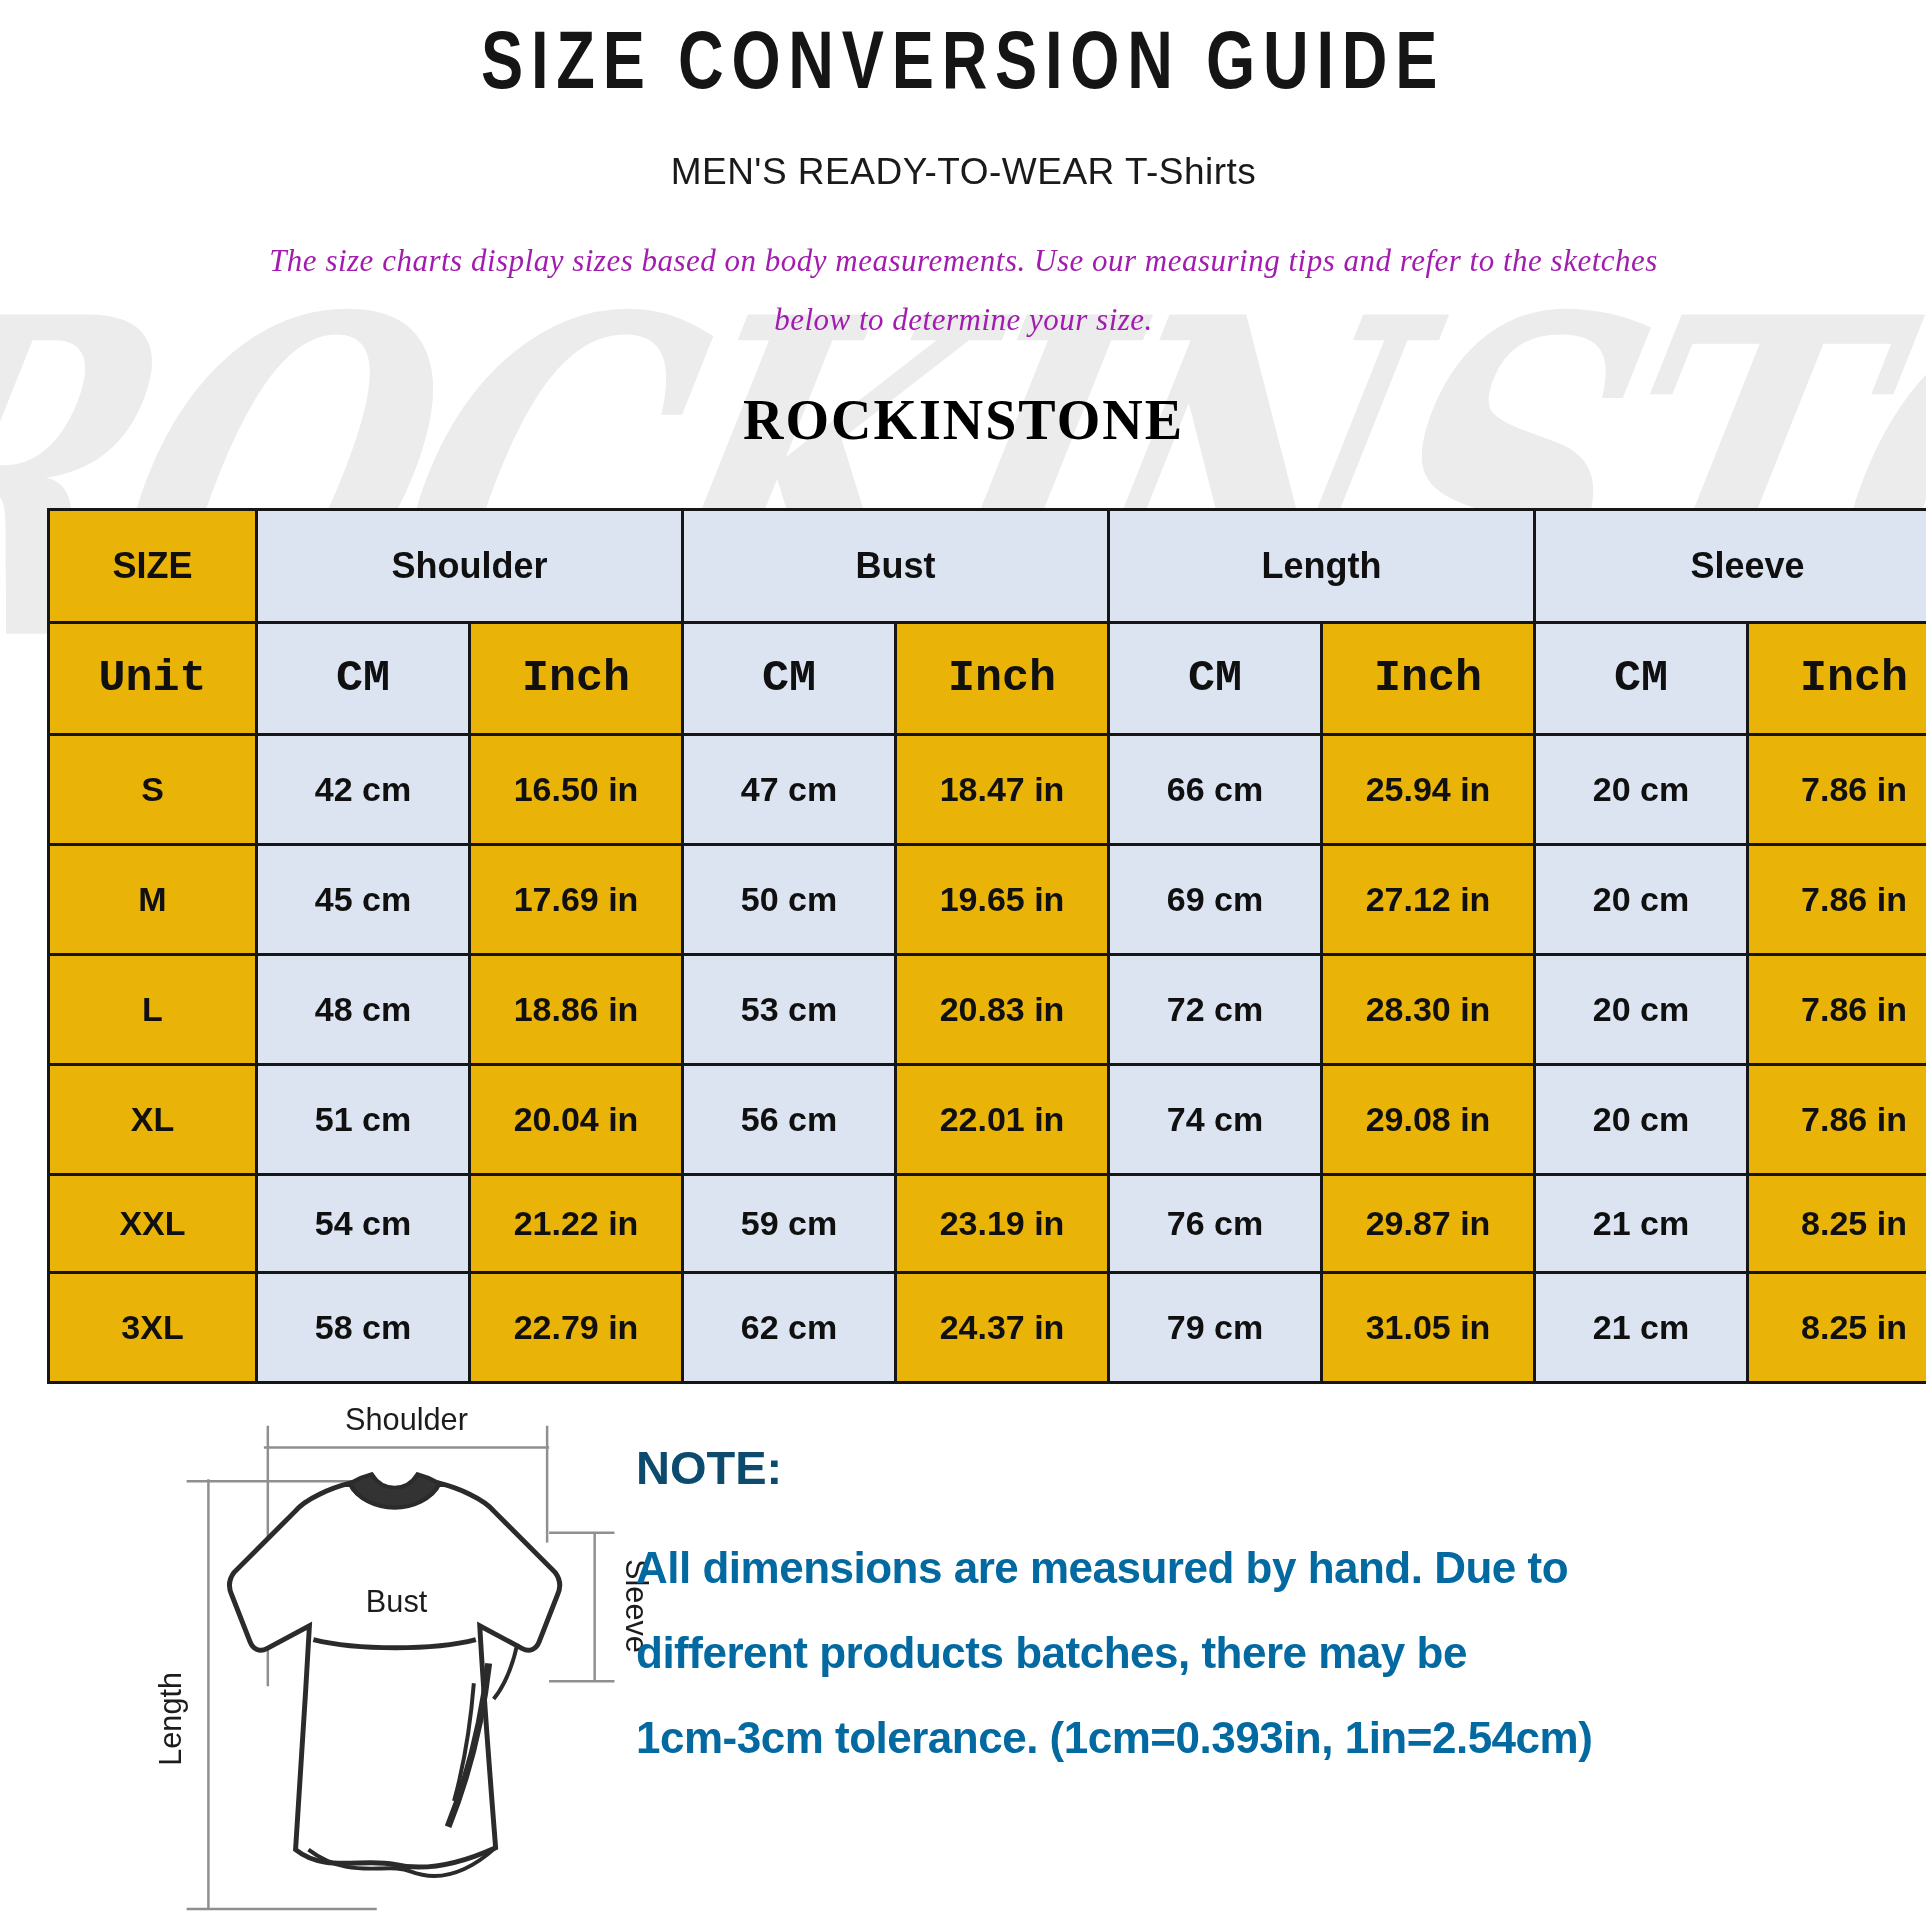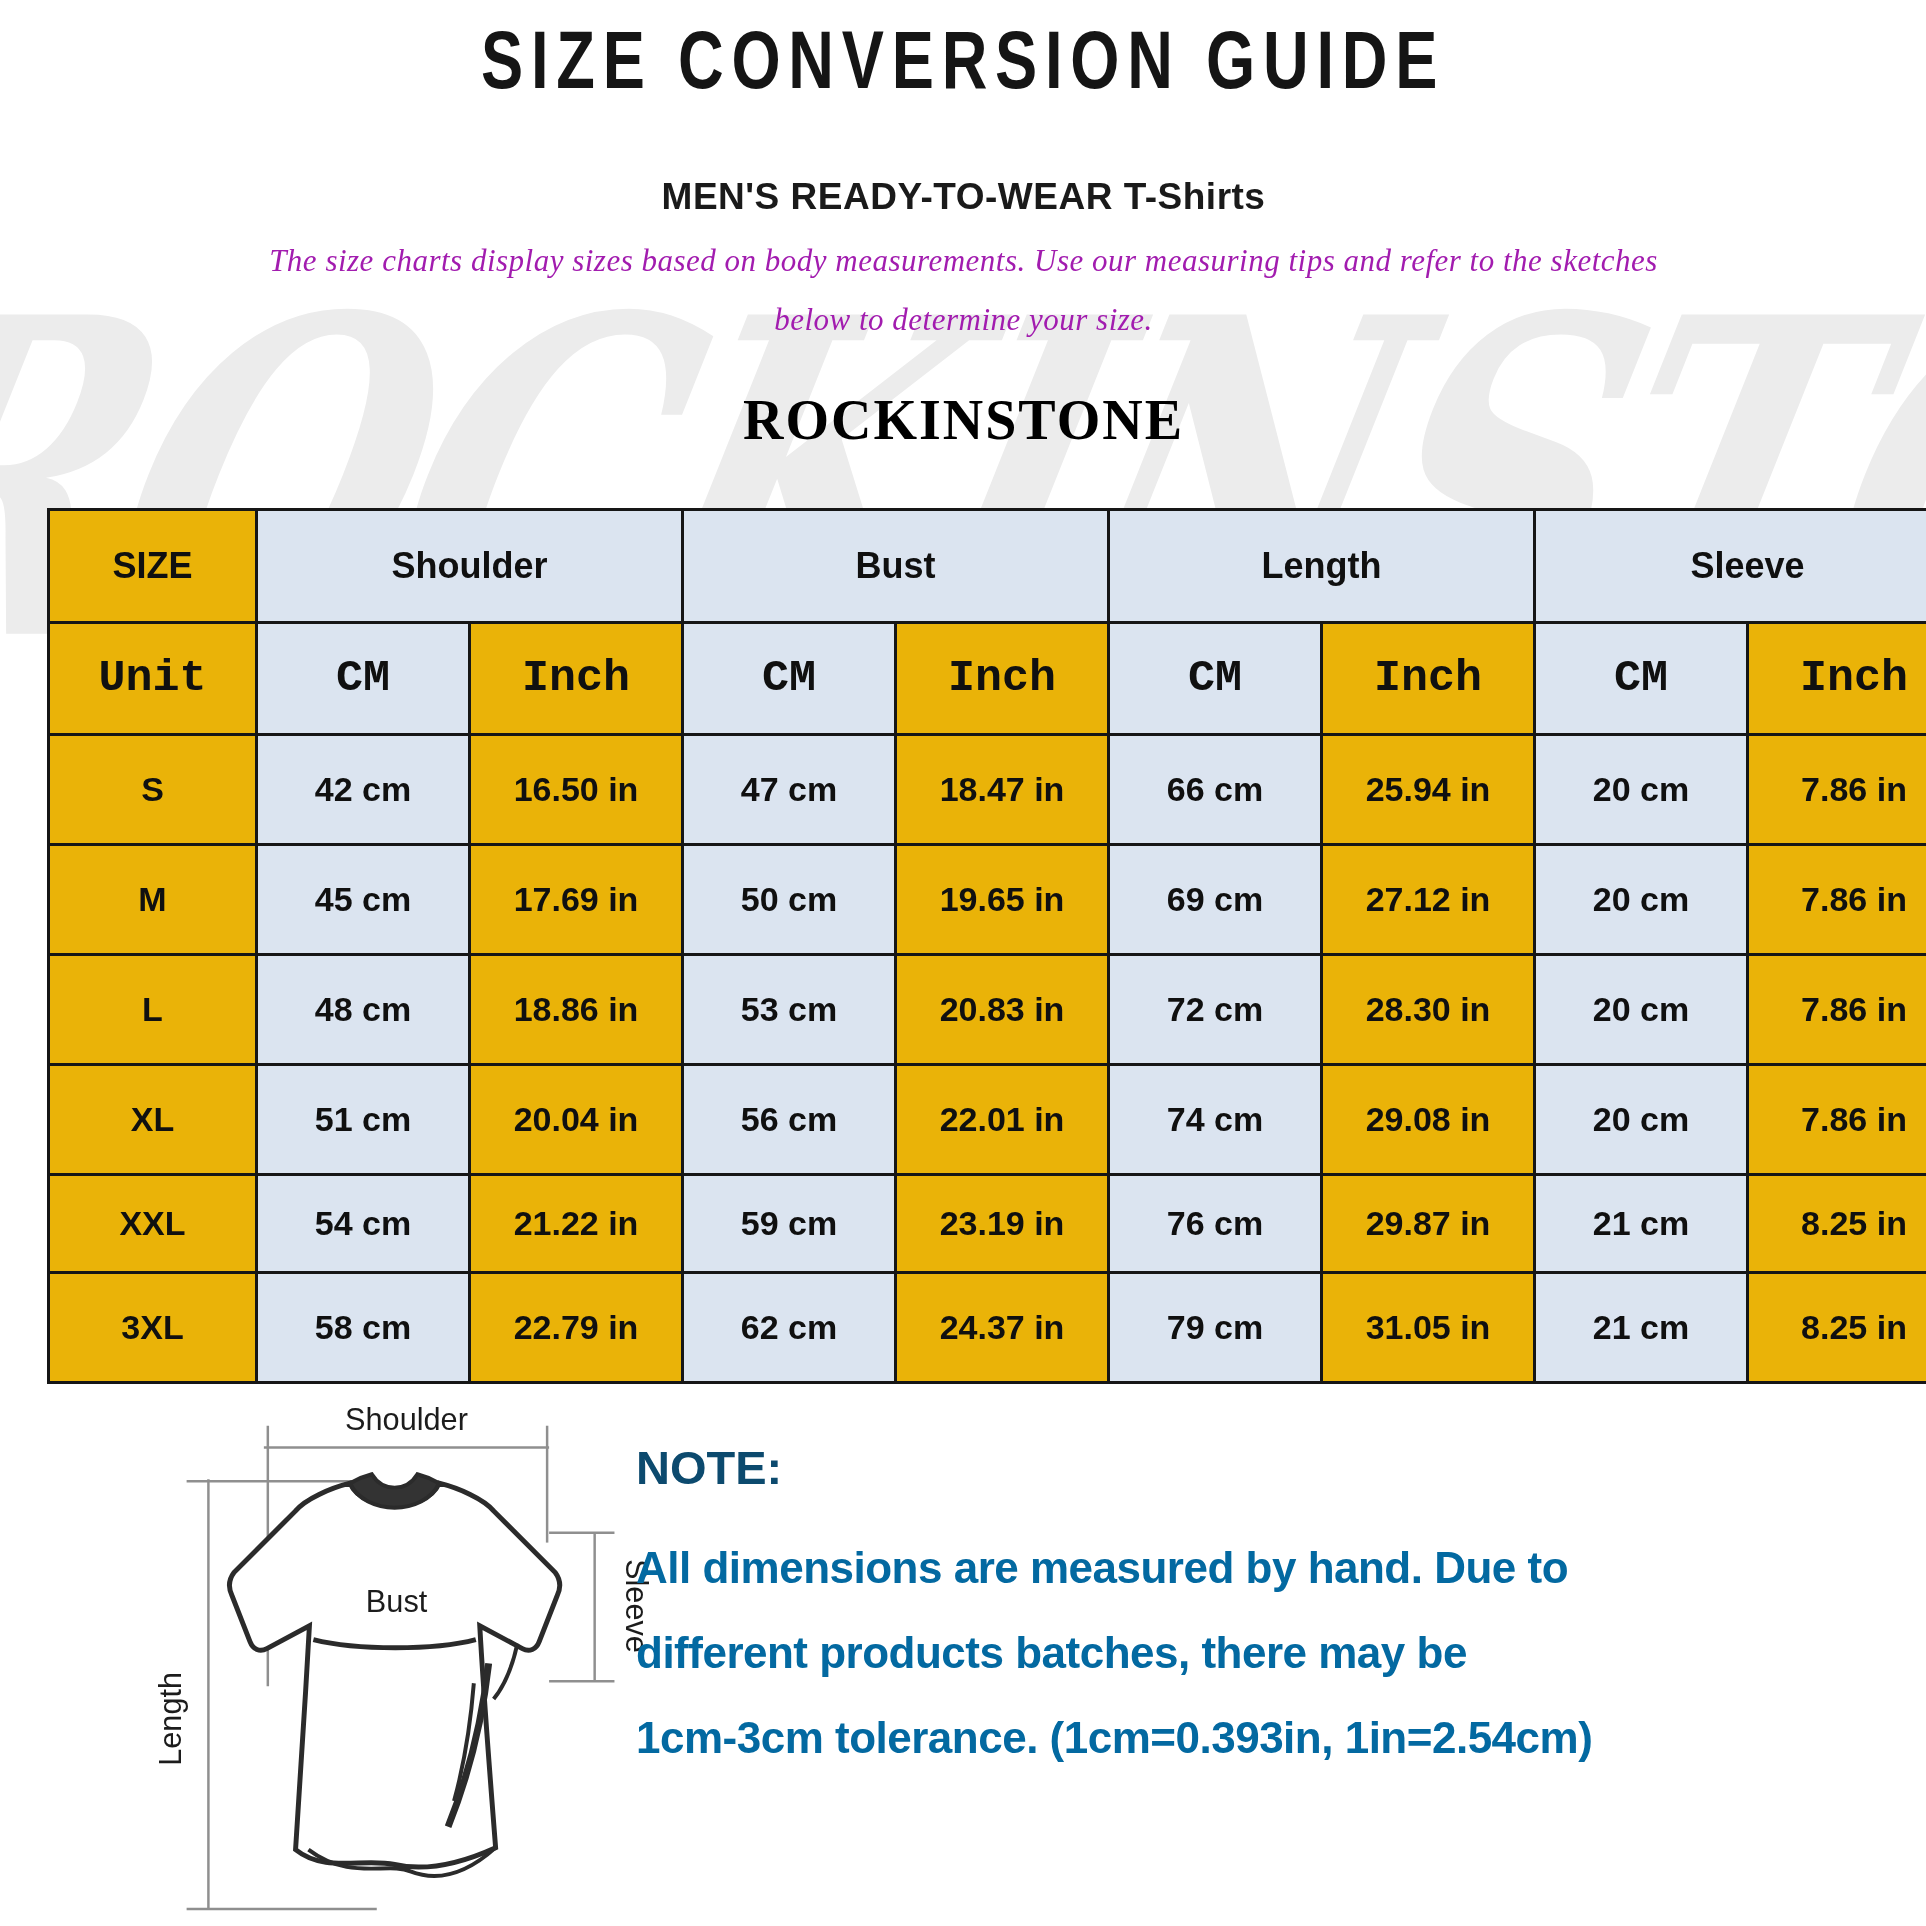--- a/index.html
+++ b/index.html
@@ -18,21 +18,21 @@
     white-space:nowrap; z-index:0; user-select:none;
   }
   
   .center-line { position:absolute; left:0; width:100%; text-align:center; z-index:2; }
   #title-wrap { top:14px; }
   #page-title {
     display:inline-block; font-size:81px; font-weight:600; color:#151515;
     letter-spacing:10px; transform:scaleX(0.78); transform-origin:center;
     white-space:nowrap;
   }
-  #subtitle { top:176px; font-size:37px; font-weight:700; color:#1a1a1a; letter-spacing:0.5px; }
+  #subtitle { top:151px; font-size:37px; font-weight:400; color:#1a1a1a; letter-spacing:0.5px; }
   .desc {
     font-family:"Liberation Serif", serif; font-style:italic;
     font-size:31px; color:#a21caf; letter-spacing:0.5px;
   }
   #desc1 { top:243px; }
   #desc2 { top:302px; }
   #brand {
     top:388px; font-family:"Liberation Serif", serif; font-weight:700;
     font-size:56px; color:#000; letter-spacing:2px;
   }

